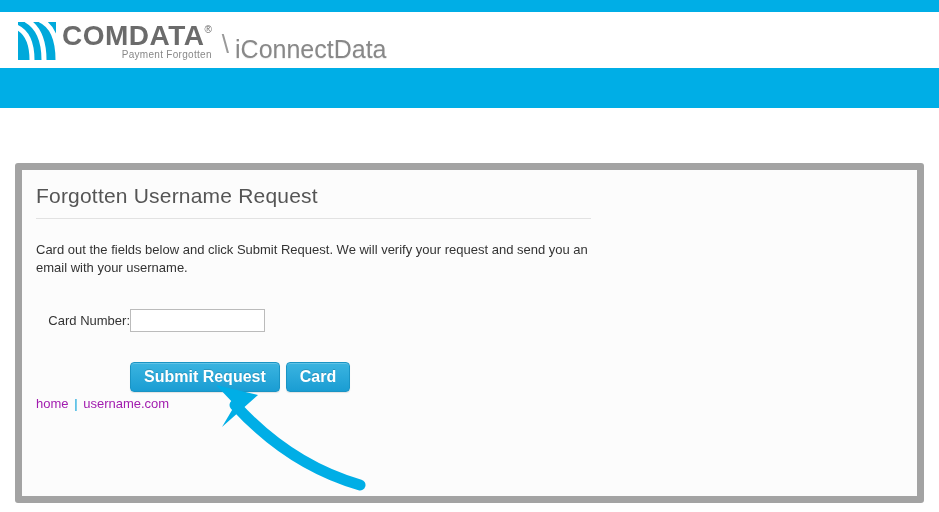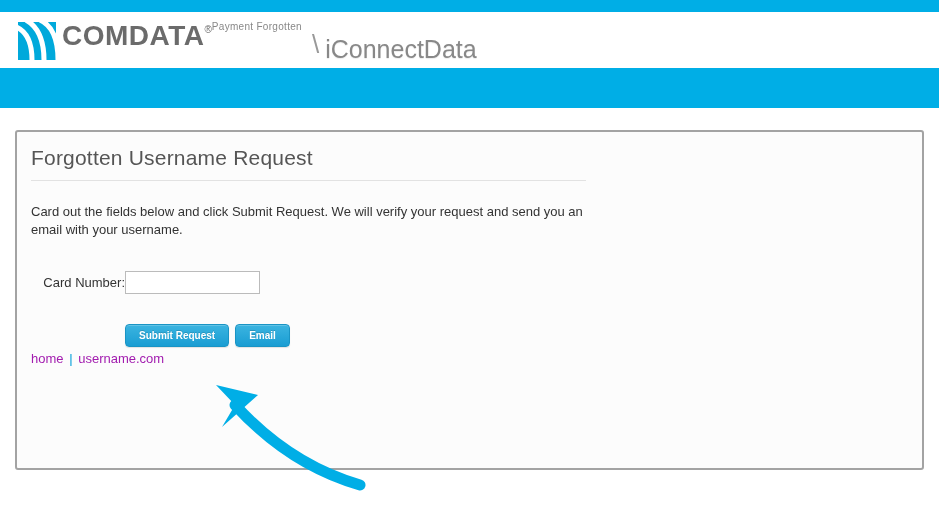--- a/index.html
+++ b/index.html
@@ -3,43 +3,43 @@
   <meta charset="utf-8">
   <style>
     * { box-sizing: border-box; margin: 0; padding: 0; }
     body { font-family: Arial, Helvetica, sans-serif; background: #fff; color: #333; font-size: 13px; }
     
     .top-stripe { height: 12px; background: #00aee6; }
     
     .header { padding: 10px 18px 8px; background: #fff; display: flex; align-items: center; }
     .logo-block { display: flex; align-items: flex-start; }
     .logo-icon { width: 38px; height: 38px; margin-right: 6px; }
-    .logo-text { display: flex; flex-direction: row; justify-content: center; }
+    .logo-text { display: flex; flex-direction: column; justify-content: center; }
     .brand-main { font-size: 28px; font-weight: 800; color: #6b6b6b; letter-spacing: 0.5px; line-height: 1; font-family: "Arial Black", Arial, sans-serif; }
     .brand-r { font-size: 10px; vertical-align: top; position: relative; top: 2px; color: #6b6b6b; }
     .brand-tag { font-size: 10px; color: #888; text-align: right; letter-spacing: 0.3px; margin-top: -1px; }
     .slash { font-size: 26px; color: #999; margin: 0 6px 0 10px; line-height: 1; position: relative; top: 3px; font-weight: 300; }
     .product-name { font-size: 25px; color: #888; font-weight: 400; text-shadow: 0 1px 1px rgba(0,0,0,0.08); line-height: 1; position: relative; top: 3px; margin-top: 11px; }
     
     .nav-bar { height: 40px; background: #00aee6; }
     
     .page-wrap { padding: 22px 15px 15px; }
-    .card { background: #fcfcfc; border: 2px solid #a3a3a3; border-radius: 3px; padding: 14px 14px 28px; min-height: 340px; }
+    .card { background: #fcfcfc; border: 7px solid #a3a3a3; border-radius: 3px; padding: 14px 14px 28px; min-height: 340px; margin-top: 33px; }
     
     .card-title { font-size: 21px; color: #555; font-weight: 500; margin-bottom: 10px; padding-left: 0; letter-spacing: 0.2px; }
     .divider { border: none; border-top: 1px solid #e2e2e2; margin-bottom: 22px; width: 555px; max-width: 100%; }
     .instructions { color: #333; line-height: 1.4; width: 555px; max-width: 100%; margin-bottom: 32px; }
     
     .form-row { display: flex; align-items: center; margin-bottom: 10px; }
     .form-label { width: 94px; text-align: right; color: #333; }
     .input-card { width: 135px; height: 23px; border: 1px solid #bbb; padding: 2px 5px; font-size: 13px; background: #fff; }
     .input-email { width: 315px; height: 23px; border: 1px solid #bbb; padding: 2px 5px; font-size: 13px; background: #fff; }
     
     .buttons-row { margin-top: 30px; margin-left: 94px; display: flex; gap: 6px; margin-bottom: 4px; }
-    .btn { color: #fff; font-weight: 700; font-size: 10px; border: 1px solid #1a94c4; padding: 5px 13px; border-radius: 4px; cursor: pointer; background: linear-gradient(#3bb4e0, #1a9dd3); text-shadow: 0 -1px rgba(0,0,0,0.15); box-shadow: inset 0 1px 0 rgba(255,255,255,0.2), 0 1px 1px rgba(0,0,0,0.1); }
+    .btn { color: #fff; font-weight: 700; font-size: 16px; border: 1px solid #1a94c4; padding: 5px 13px; border-radius: 4px; cursor: pointer; background: linear-gradient(#3bb4e0, #1a9dd3); text-shadow: 0 -1px rgba(0,0,0,0.15); box-shadow: inset 0 1px 0 rgba(255,255,255,0.2), 0 1px 1px rgba(0,0,0,0.1); }
     
     .links-row { margin-top: 2px; }
     .link { color: #a21caf; text-decoration: none; font-size: 13px; }
     .link-sep { color: #009fd9; margin: 0 2px; }
     
     
     .arrow-anno { position: absolute; left: 210px; top: 385px; pointer-events: none; }
     .arrow-svg { width: 190px; height: 120px; }
   </style>
 </head>
@@ -76,21 +76,21 @@
     <hr class="divider">
     <p class="instructions">Card out the fields below and click Submit Request. We will verify your request and send you an email with your username.</p>
 
     <div class="form-row">
       <label class="form-label">Card Number:</label>
       <input class="input-card" type="text" value="" style="">
     </div>
 
     <div class="buttons-row">
       <button class="btn">Submit Request</button>
-      <button class="btn">Email</button>
+      <button class="btn">Card</button>
     </div>
 
     <div class="links-row">
       <a href="#" class="link">home</a>
       <span class="link-sep">|</span>
       <a href="#" class="link">username.com</a>
     </div>
   </div>
 </div>
 

